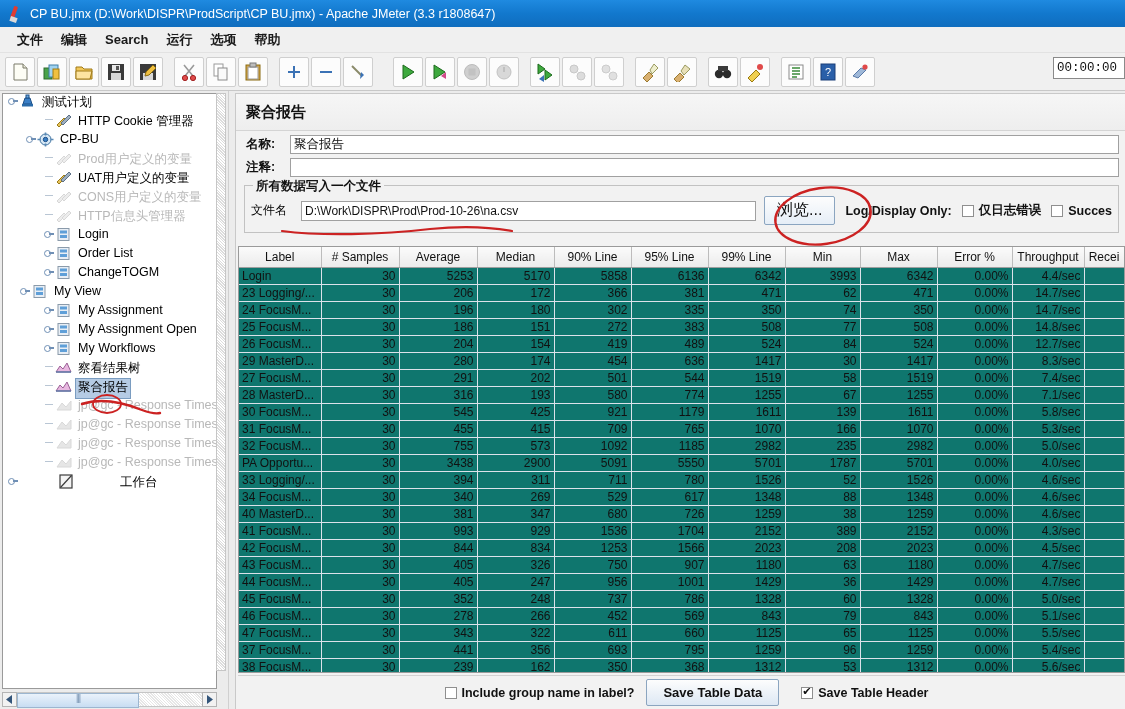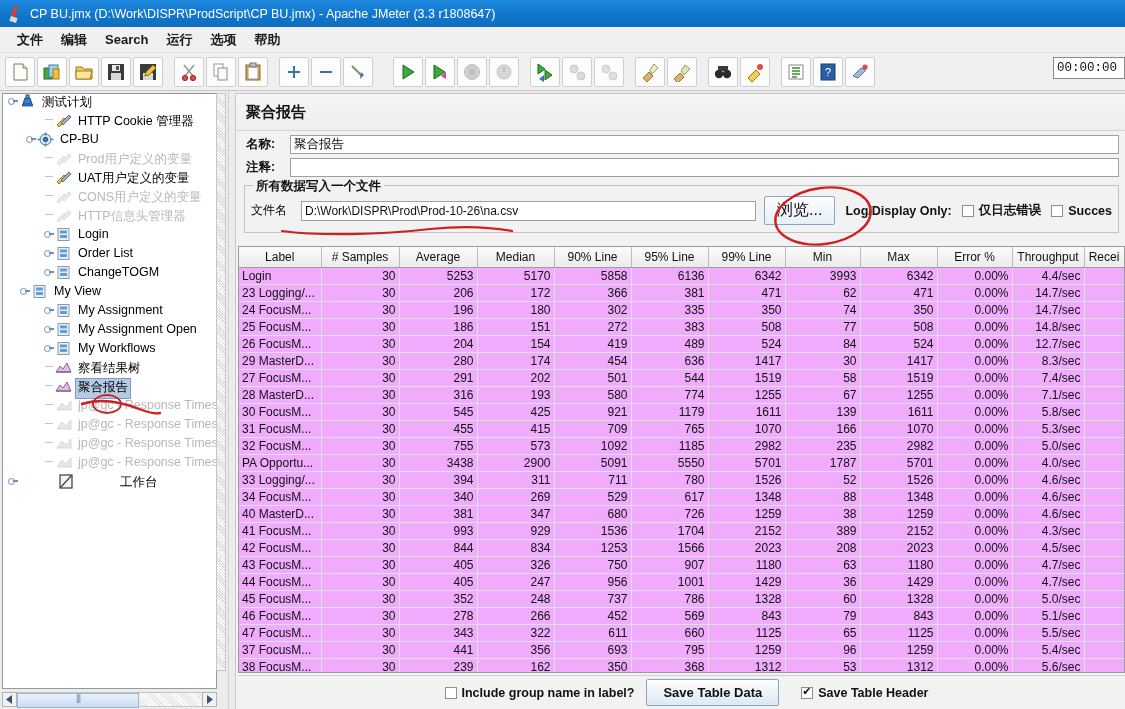--- a/index.html
+++ b/index.html
@@ -202,21 +202,21 @@
     margin-right:5px; flex:0 0 auto; position:relative;
   }
   .chkbox.checked::after{
     content:"✔"; position:absolute; left:0px; top:-3px; font-size:11px; color:#111;
   }
   .logdisp { font-size:12.5px; font-weight:bold; color:#111; margin-left:10px; white-space:nowrap;}
 
   
   .tablewrap {
     position:absolute; left:2px; right:0; top:152px; bottom:36px;
-    background:#f0abfc; border:1px solid #9a9a9a; overflow:hidden;
+    background:#0f766e; border:1px solid #9a9a9a; overflow:hidden;
   }
   table.agg { border-collapse: collapse; width: 100%; table-layout: fixed; }
   table.agg th {
     height: 20px;
     background: linear-gradient(to bottom,#fbfbfb,#ebebeb);
     border-right:1px solid #bcbcbc; border-bottom:1px solid #9e9e9e;
     font-size:12px; font-weight:normal; color:#111;
     text-align:center; padding:0 3px;
   }
   table.agg td {

